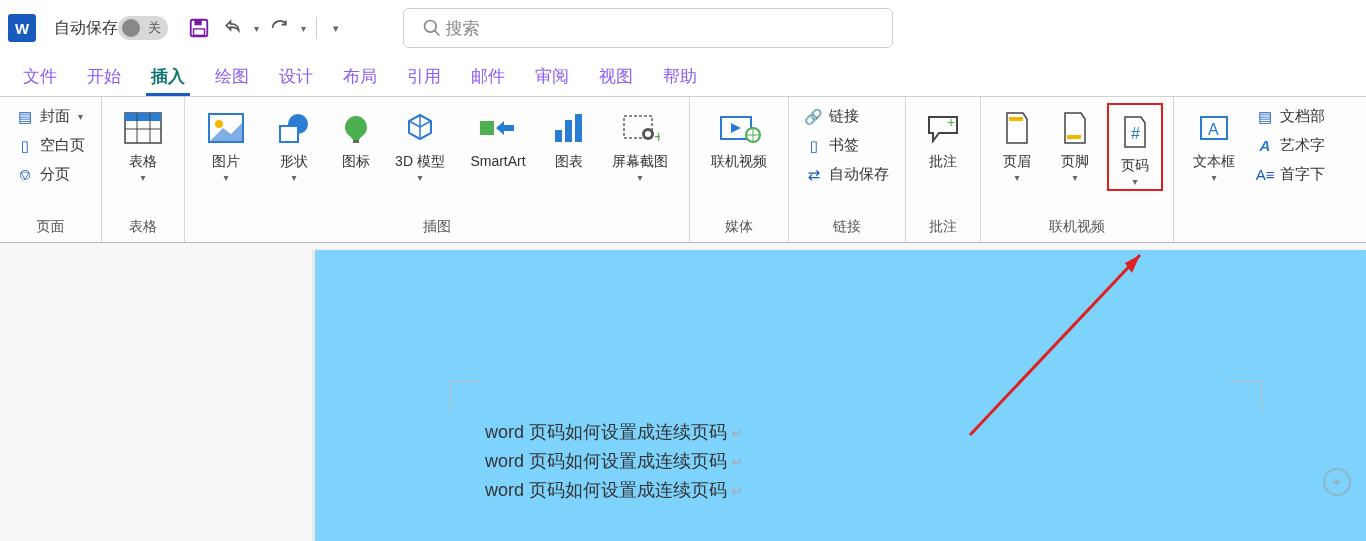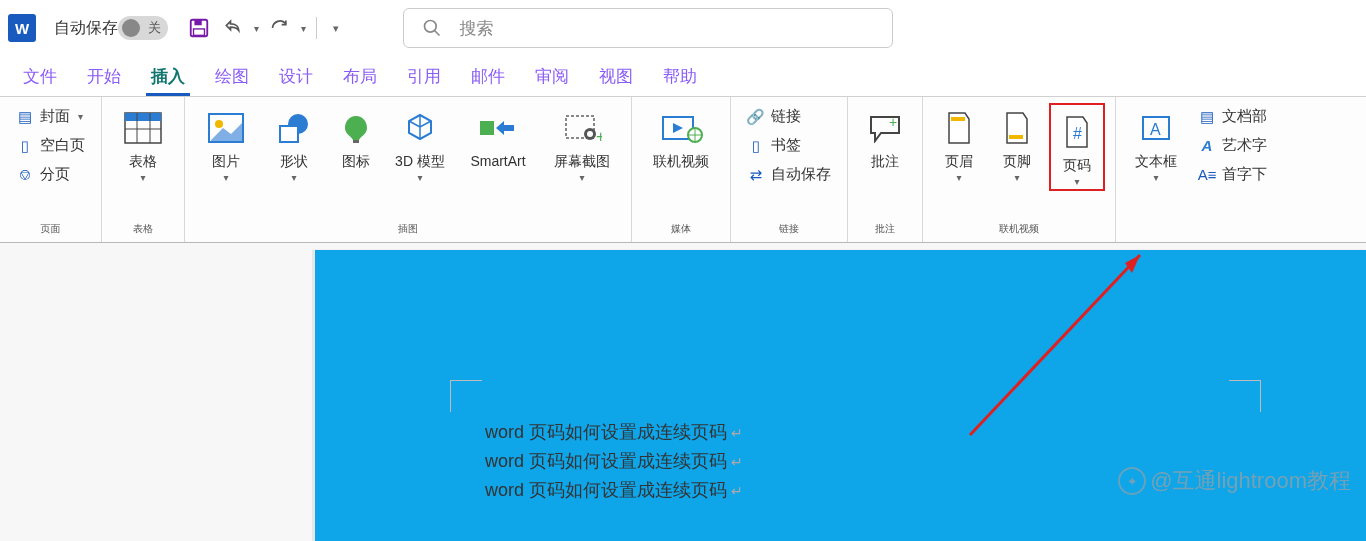--- a/index.html
+++ b/index.html
@@ -8,47 +8,47 @@
 
 .title-bar { display: flex; align-items: center; height: 56px; padding: 0 8px; gap: 8px; }
 .word-icon { width: 28px; height: 28px; background: #185abd; color: #fff; display: flex; align-items: center; justify-content: center; border-radius: 3px; font-weight: bold; font-size: 15px; }
 .autosave { display: flex; align-items: center; font-size: 16px; color: #333; margin: 12px 10px; }
 .switch { width: 50px; height: 24px; background: #d8d8d8; border-radius: 12px; position: relative; display: flex; align-items: center; }
 .switch-knob { width: 18px; height: 18px; background: #888; border-radius: 50%; margin-left: 4px; }
 .switch-label { position: absolute; right: 7px; font-size: 13px; color: #555; }
 .qat-btn { width: 26px; height: 26px; display: flex; align-items: center; justify-content: center; color: #7719aa; cursor: pointer; }
 .qat-sep { width: 1px; height: 22px; background: #ccc; margin: 0 2px; }
 .doc-title { margin-left: 40px; font-size: 17px; color: #333; display: flex; align-items: center; gap: 6px; }
-.search-box { margin-left: 50px; display: flex; align-items: center; border: 1px solid #ccc; border-radius: 6px; height: 40px; width: 490px; padding: 0 18px; color: #888; font-size: 17px; gap: 18px; }
+.search-box { margin-left: 50px; display: flex; align-items: center; border: 1px solid #ccc; border-radius: 6px; height: 40px; width: 490px; padding: 0 18px; color: #888; font-size: 17px; gap: 4px; }
 
 
 .tabs { display: flex; align-items: center; padding: 0 8px; height: 40px; font-size: 17px; gap: 0; }
 .tab { padding: 6px 15px; color: #8b5cf6; cursor: pointer; }
 .tab.active { color: #0f766e; font-weight: 600; position: relative; }
 .tab.active::after { content: ''; position: absolute; bottom: -2px; left: 10px; right: 10px; height: 3px; background: #185abd; }
 
 
 .ribbon { display: flex; border-top: 1px solid #d0d0d0; border-bottom: 1px solid #b8b8b8; height: 147px; background: #fdfdfd; }
 .group { display: flex; flex-direction: column; align-items: center; justify-content: space-between; padding: 6px 10px 4px; border-right: 1px solid #d8d8d8; }
 .group-content { display: flex; align-items: flex-start; gap: 6px; flex: 1; }
-.group-label { font-size: 10px; color: #555; padding-bottom: 2px; }
+.group-label { font-size: 14px; color: #555; padding-bottom: 2px; }
 
 .vbtn { display: flex; flex-direction: column; align-items: center; justify-content: flex-start; width: 62px; padding-top: 4px; cursor: pointer; }
 .vbtn .ico { height: 42px; display: flex; align-items: center; justify-content: center; }
 .vbtn .lbl { font-size: 14px; color: #333; text-align: center; line-height: 1.2; margin-top: 4px; }
 .vbtn .chev { font-size: 10px; color: #666; margin-top: 2px; }
 
 .small-list { display: flex; flex-direction: column; gap: 2px; }
 .small-btn { display: flex; align-items: center; gap: 6px; padding: 4px 6px; font-size: 15px; color: #333; cursor: pointer; white-space: nowrap; }
 .small-btn .si { width: 18px; display: flex; justify-content: center; color: #185abd; }
 
 .highlight-box { border: 2px solid #e02020; padding: 2px; }
 
 
-.doc-area { position: absolute; top: 250px; left: 315px; right: 0; bottom: 0; background: #0ea5e9; box-shadow: -1px 0 2px rgba(0,0,0,.1); }
+.doc-area { position: absolute; top: 250px; left: 315px; right: 0; bottom: 0; background: #7dd3fc; box-shadow: -1px 0 2px rgba(0,0,0,.1); }
 .doc-area::before { content: ''; position: absolute; top: 0; left: -3px; width: 3px; height: 100%; background: #e8e8e8; }
 .margin-tl { position: absolute; top: 130px; left: 135px; width: 32px; height: 32px; border-left: 1px solid #bbb; border-top: 1px solid #bbb; }
 .margin-tr { position: absolute; top: 130px; right: 105px; width: 32px; height: 32px; border-right: 1px solid #bbb; border-top: 1px solid #bbb; }
 .doc-text { position: absolute; top: 168px; left: 170px; font-size: 18px; color: #333; }
 .doc-text p { line-height: 1.6; }
 .doc-text p::after { content: '↵'; color: #aaa; font-size: 14px; margin-left: 4px; }
 
 
 .arrow-svg { position: absolute; top: 245px; left: 960px; pointer-events: none; }
 .watermark { position: absolute; right: 15px; bottom: 45px; font-size: 22px; color: rgba(160,160,160,.7); display: flex; align-items: center; gap: 4px; }
@@ -200,20 +200,30 @@
         </div>
       <div class="vbtn" style="width:78px">
           <div class="ico">
             <svg width="40" height="30">
               <rect x="2" y="8" width="14" height="14" fill="#4caf50"></rect>
               <path d="M18 15 L26 8 L26 12 L36 12 L36 18 L26 18 L26 22 Z" fill="#2b7cd3"></path>
             </svg>
           </div>
           <div class="lbl">SmartArt</div>
         </div>
+      <div class="vbtn" style="width:52px">
+          <div class="ico">
+            <svg width="36" height="32">
+              <rect x="4" y="18" width="7" height="12" fill="#2b7cd3"></rect>
+              <rect x="14" y="8" width="7" height="22" fill="#2b7cd3"></rect>
+              <rect x="24" y="2" width="7" height="28" fill="#2b7cd3"></rect>
+            </svg>
+          </div>
+          <div class="lbl">图表</div>
+        </div>
       <div class="vbtn" style="width:78px">
           <div class="ico">
             <svg width="40" height="32">
               <rect x="4" y="4" width="28" height="22" fill="none" stroke="#888" stroke-width="2" stroke-dasharray="3 2"></rect>
               <circle cx="28" cy="22" r="6" fill="#555"></circle>
               <circle cx="28" cy="22" r="3" fill="#fff"></circle>
               <text x="34" y="30" font-size="16" fill="#4caf50">+</text>
             </svg>
           </div>
           <div class="lbl">屏幕截图</div>
@@ -354,14 +364,13 @@
     </div>
 </div>
 
 <svg class="arrow-svg" width="210" height="200">
   <line x1="10" y1="190" x2="180" y2="10" stroke="#e02020" stroke-width="3"></line>
   <polygon points="180,10 165,18 172,28" fill="#e02020"></polygon>
 </svg>
 
 <div class="watermark">
   <span class="wm-ico">✦</span>
-  <span>@互通lightroom教程</span>
 </div>
 
 </body></html>

